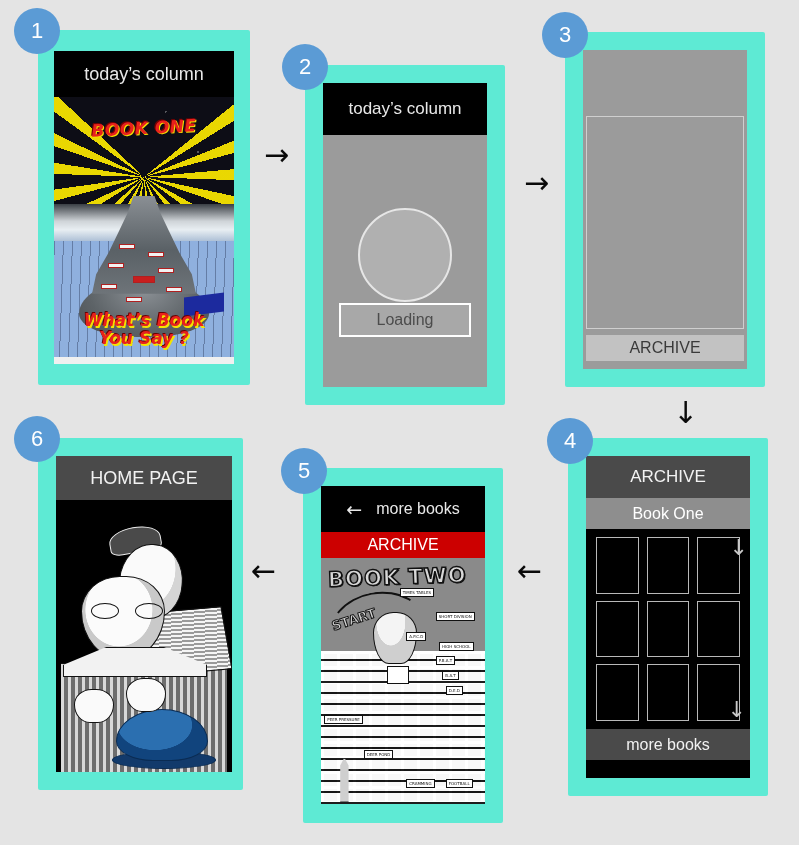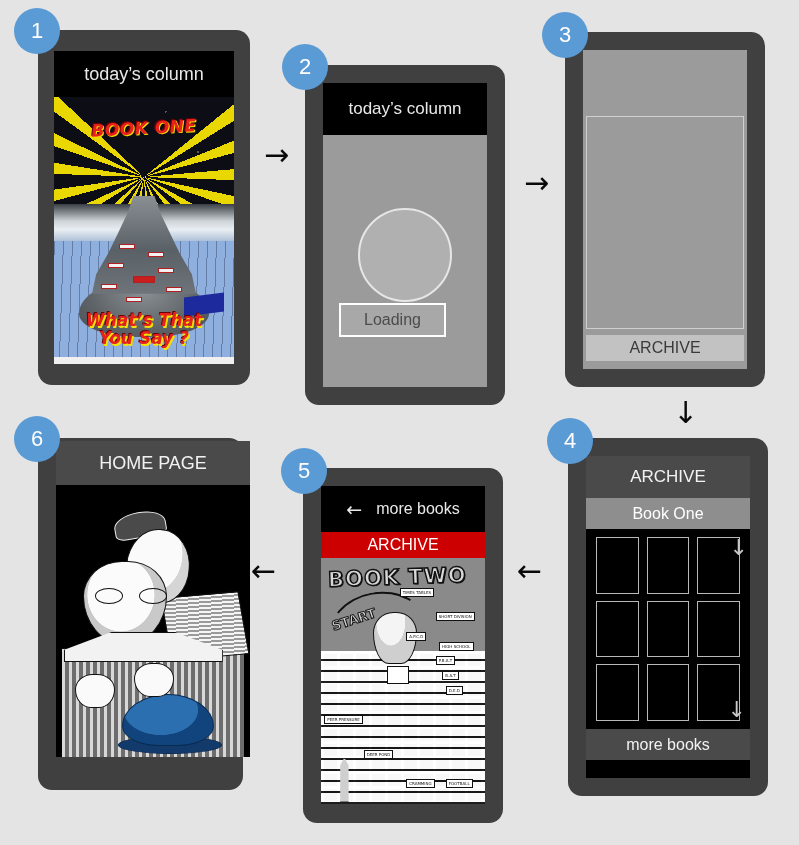--- a/index.html
+++ b/index.html
@@ -11,22 +11,22 @@
     font-family: "Liberation Sans", sans-serif;
     overflow: hidden;
     position: relative;
   }
 
   #flow { position: absolute; inset: 0; }
 
   
   .phone {
     position: absolute;
-    background: #404040;
-    border-radius: 14px;
+    background: #5eead4;
+    border-radius: 2px;
     box-shadow: 0 0 0 0 rgba(0,0,0,0);
   }
   .screen {
     position: absolute;
     overflow: hidden;
     background: #9b9b9b;
   }
 
   
   .badge {
@@ -146,21 +146,21 @@
   #s2-frame { left: 305px; top: 65px;  width: 200px; height: 340px; }
   #s2-screen{ left: 18px;  top: 18px;  width: 164px; height: 304px; background:#9b9b9b; }
   #s2-title { height: 52px; font-size: 17px; }
   .spinner {
     position: absolute; left: 50%; top: 125px; margin-left: -47px;
     width: 94px; height: 94px; border-radius: 50%;
     background: #b0b0b0; border: 2px solid #e6e6e6;
   }
   #s2-loading {
     position: absolute; left: 16px; bottom: 50px;
-    width: 107px; height: 34px;
+    width: 132px; height: 34px;
     border: 2px solid #ffffff; background: #a8a8a8;
     color: #4c4c4c; font-size: 16px;
     display: flex; align-items: center; justify-content: center;
   }
 
   
   #s3-frame { left: 565px; top: 32px;  width: 200px; height: 355px; }
   #s3-screen{ left: 18px;  top: 18px;  width: 164px; height: 319px; background:#9b9b9b; }
   #s3-title { height: 54px; font-size: 17px; }
   #s3-body {
@@ -266,21 +266,21 @@
     transform: rotate(-10deg);
   }
   .cover2-tower {
     position:absolute; left: 10%; bottom: 1%; width: 14px; height: 44px;
     background: #cfcfcf; border: 1px solid #111;
     clip-path: polygon(20% 100%, 20% 18%, 50% 0%, 80% 18%, 80% 100%);
   }
 
   
   #s6-frame { left: 38px;  top: 438px; width: 205px; height: 352px; }
-  #s6-screen{ left: 18px;  top: 3px;  width: 194px; height: 316px; background:#000; }
+  #s6-screen{ left: 18px;  top: 18px;  width: 176px; height: 316px; background:#000; }
   #s6-title { height: 44px; font-size: 18px; }
   #s6-art   { position: relative; width: 100%; height: 272px; background:#000; overflow:hidden; }
 
   
   .c6-head {
     position:absolute; left: 36%; top: 16%; width: 64px; height: 74px;
     background: radial-gradient(ellipse at 42% 36%, #fafafa 0 55%, #d5d5d5 56% 100%);
     border: 1.6px solid #111;
     border-radius: 48% 48% 42% 42% / 52% 52% 48% 48%;
     transform: rotate(6deg);
@@ -357,21 +357,21 @@
         <div class="sign" style="left:36%; top:55%;"></div>
         <div class="sign" style="left:52%; top:58%;"></div>
         <div class="sign" style="left:30%; top:62%;"></div>
         <div class="sign" style="left:58%; top:64%;"></div>
         <div class="sign" style="left:44%; top:67%; background:#c81e1e; width:22px; height:7px;"></div>
         <div class="sign" style="left:26%; top:70%;"></div>
         <div class="sign" style="left:62%; top:71%;"></div>
         <div class="sign" style="left:40%; top:75%;"></div>
         <div class="cover1-title">BOOK ONE</div>
         <div class="cover1-tagline">
-          <span>What’s That</span><br>
+          <span>What’s Book</span><br>
           <span>You Say ?</span>
         </div>
         <div class="cover1-strip"></div>
       </div>
     </div>
   </div>
   <div class="badge" style="left:14px; top:8px;">1</div>
 
   <div class="arrow" style="left:264px; top:140px;">→</div>
 

